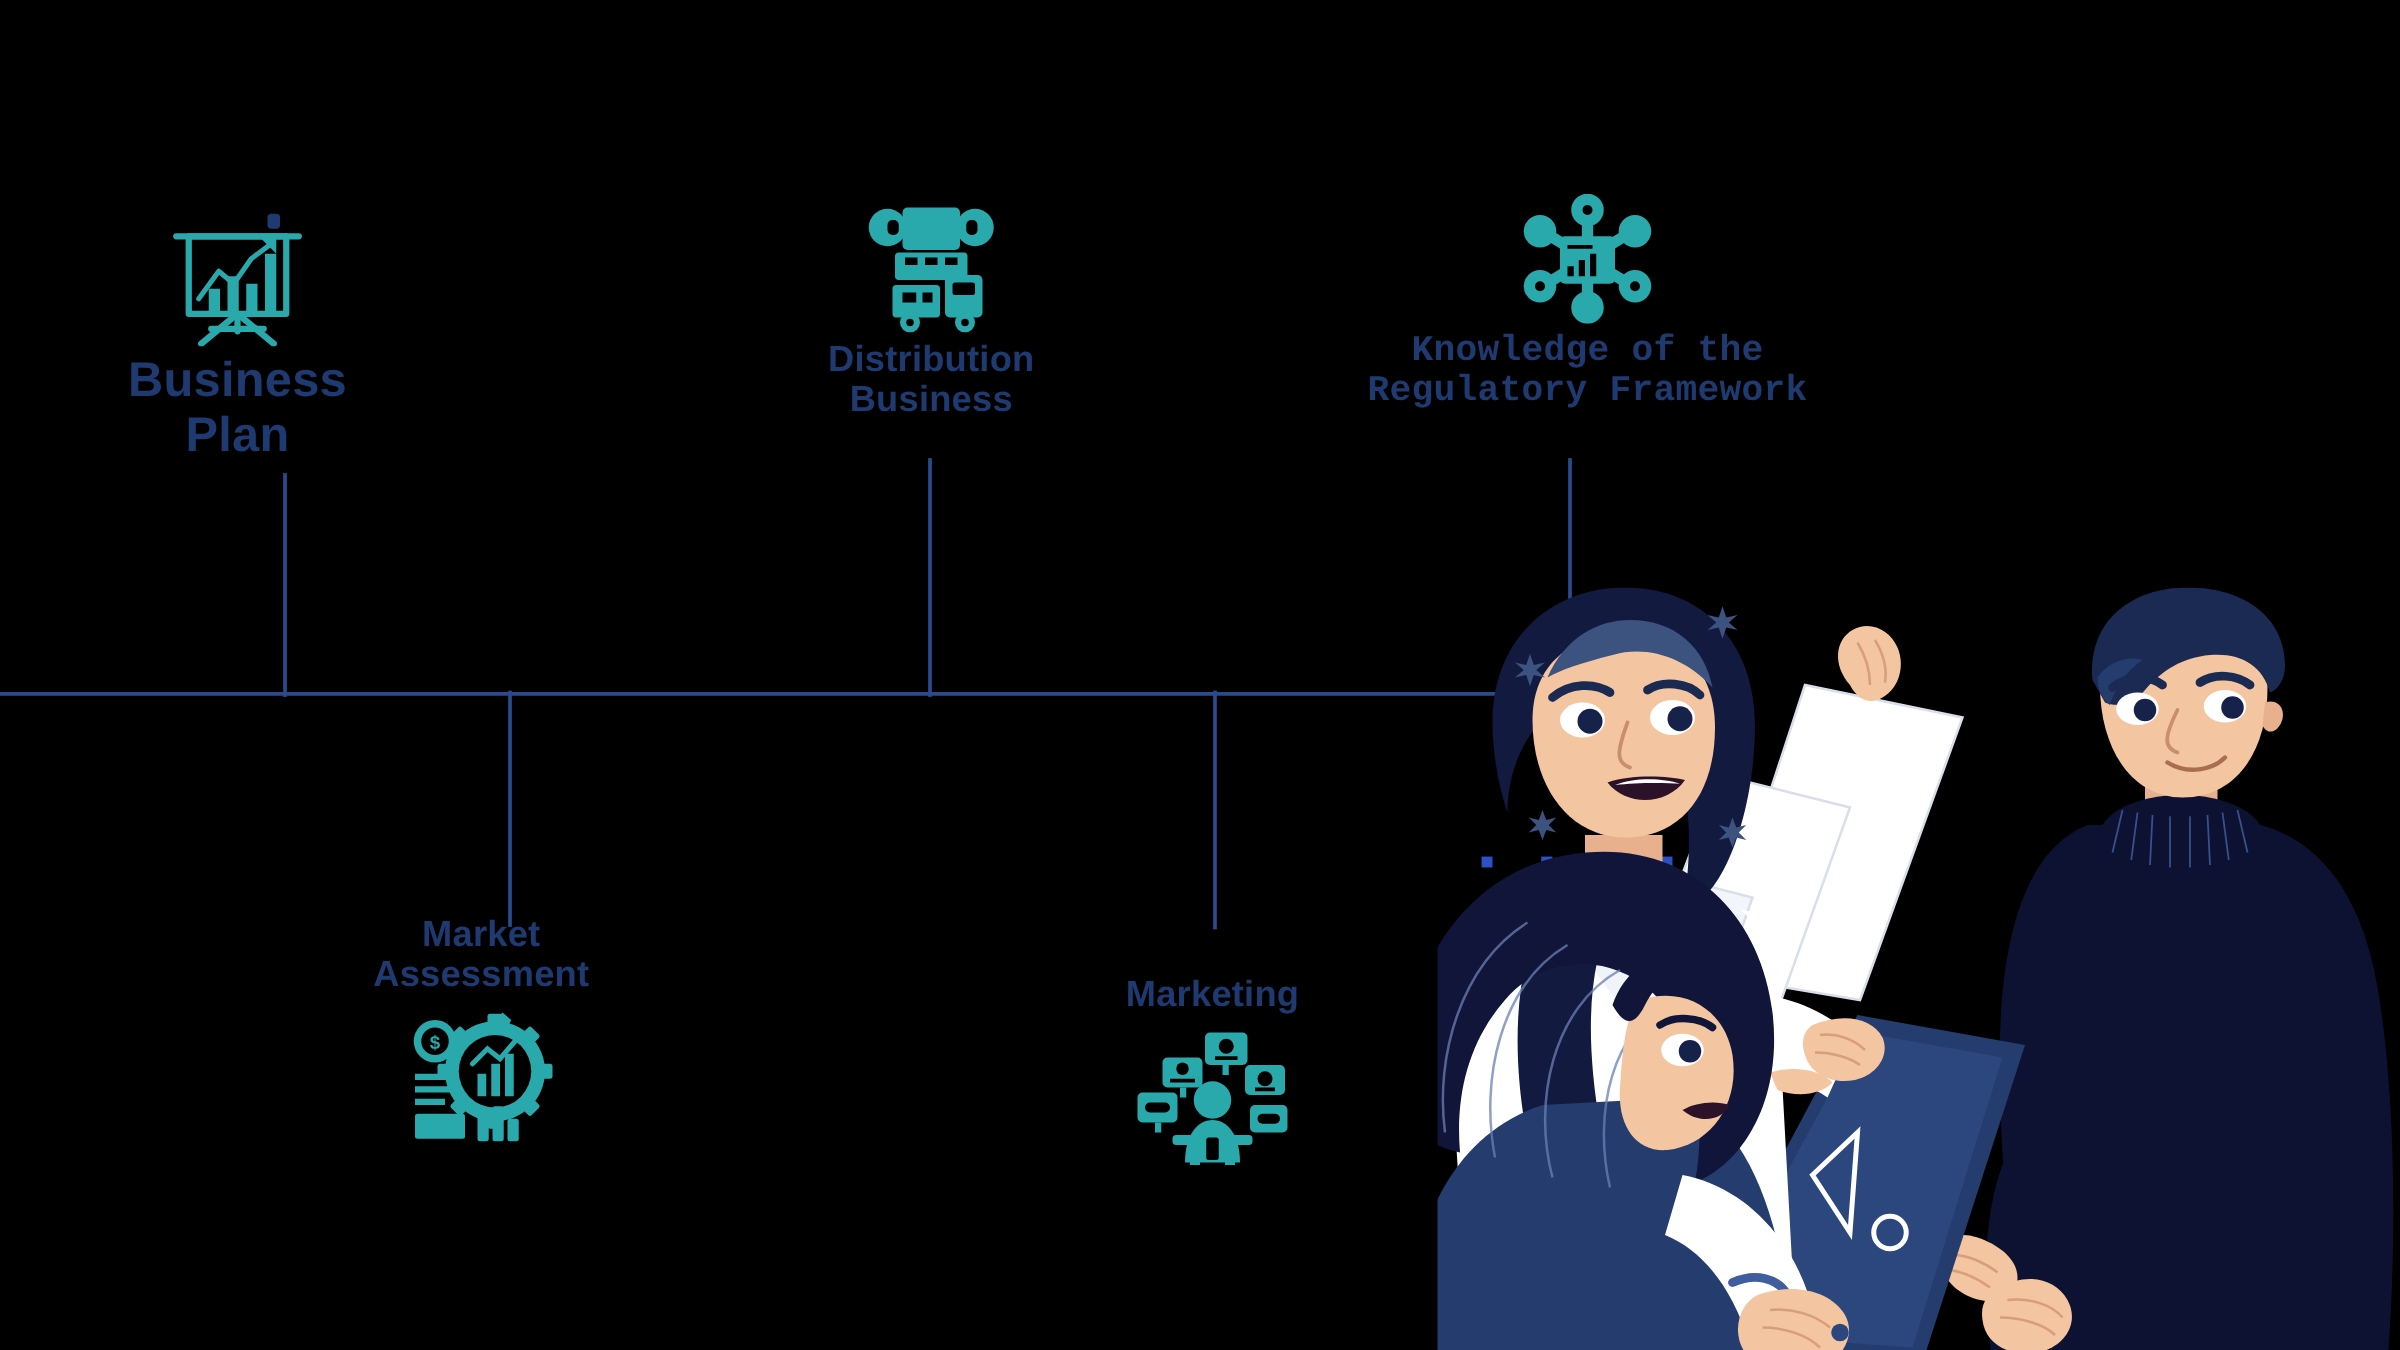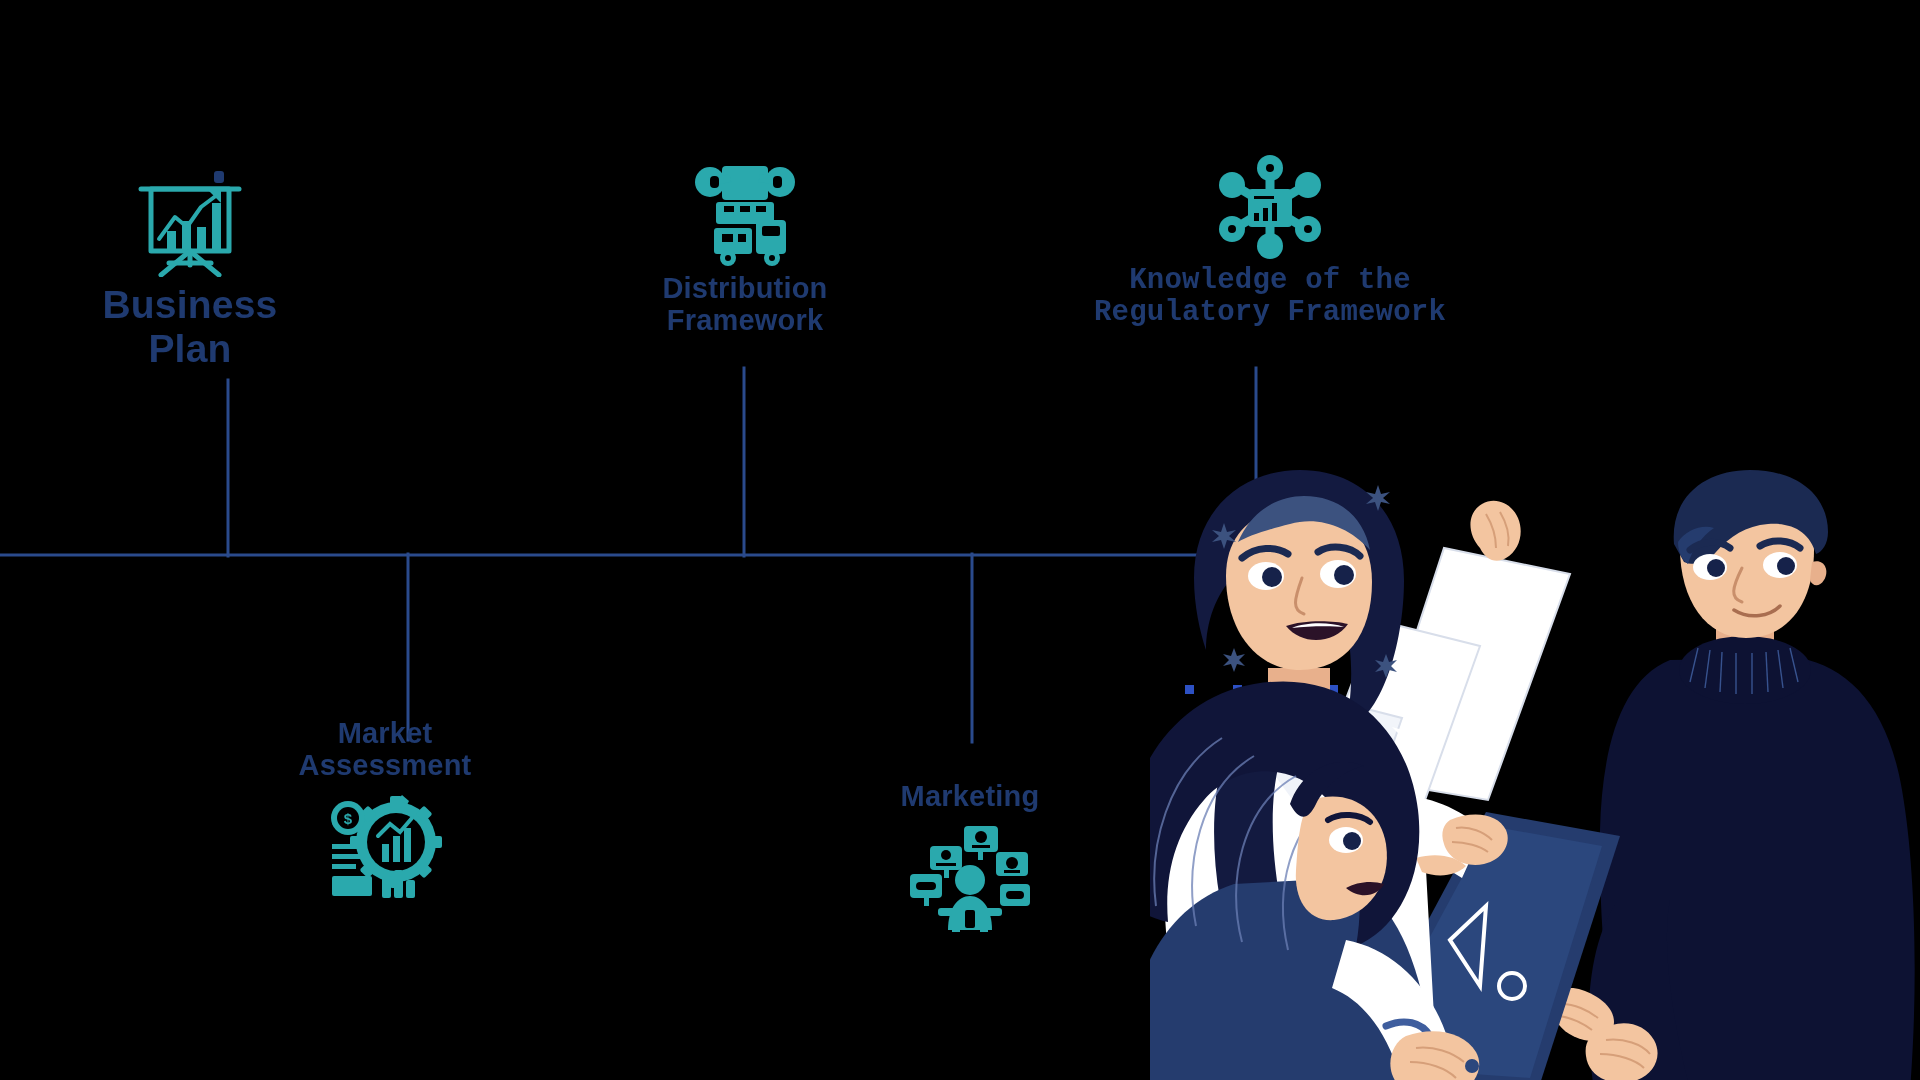--- a/index.html
+++ b/index.html
@@ -31,21 +31,21 @@
   
   #node-business-plan   { left:30px;  top:165px; width:320px; }
   #node-business-plan .label { font-size:39px; }
 
   #node-distribution    { left:580px; top:160px; width:330px; }
   #node-distribution .label { font-size:29px; }
 
   #node-regulatory      { left:1000px;top:155px; width:540px; }
   #node-regulatory .label { font-size:29px;font-family:Liberation Mono, monospace; }
 
-  #node-market          { left:195px; top:717px; width:380px; }
+  #node-market          { left:195px; top:732px; width:380px; }
   #node-market .label { font-size:29px; }
 
   #node-marketing       { left:810px; top:740px; width:320px; }
   #node-marketing .label { font-size:29px;margin-top:40px; }
 
   
   #illustration {
     position:absolute; left:1150px; top:470px;
     width:790px; height:620px; z-index:4;
   }
@@ -142,21 +142,21 @@
           <circle cx="40" cy="98" r="8"></circle>
           <circle cx="84" cy="98" r="8"></circle>
         </g>
         <g fill="#000000">
           <circle cx="40" cy="98" r="3"></circle>
           <circle cx="84" cy="98" r="3"></circle>
         </g>
       </svg>
     </div>
     <div class="label">Distribution
-Framework</div>
+Business</div>
   </div>
 
   <div class="node node-top" id="node-regulatory">
     <div class="icon-wrap">
       <svg width="116" height="104" viewBox="0 0 116 104">
         <g stroke="#2AA9AD" stroke-width="9" stroke-linecap="round">
           <line x1="58" y1="52" x2="58" y2="14"></line>
           <line x1="58" y1="52" x2="58" y2="90"></line>
           <line x1="58" y1="52" x2="22" y2="30"></line>
           <line x1="58" y1="52" x2="94" y2="30"></line>

